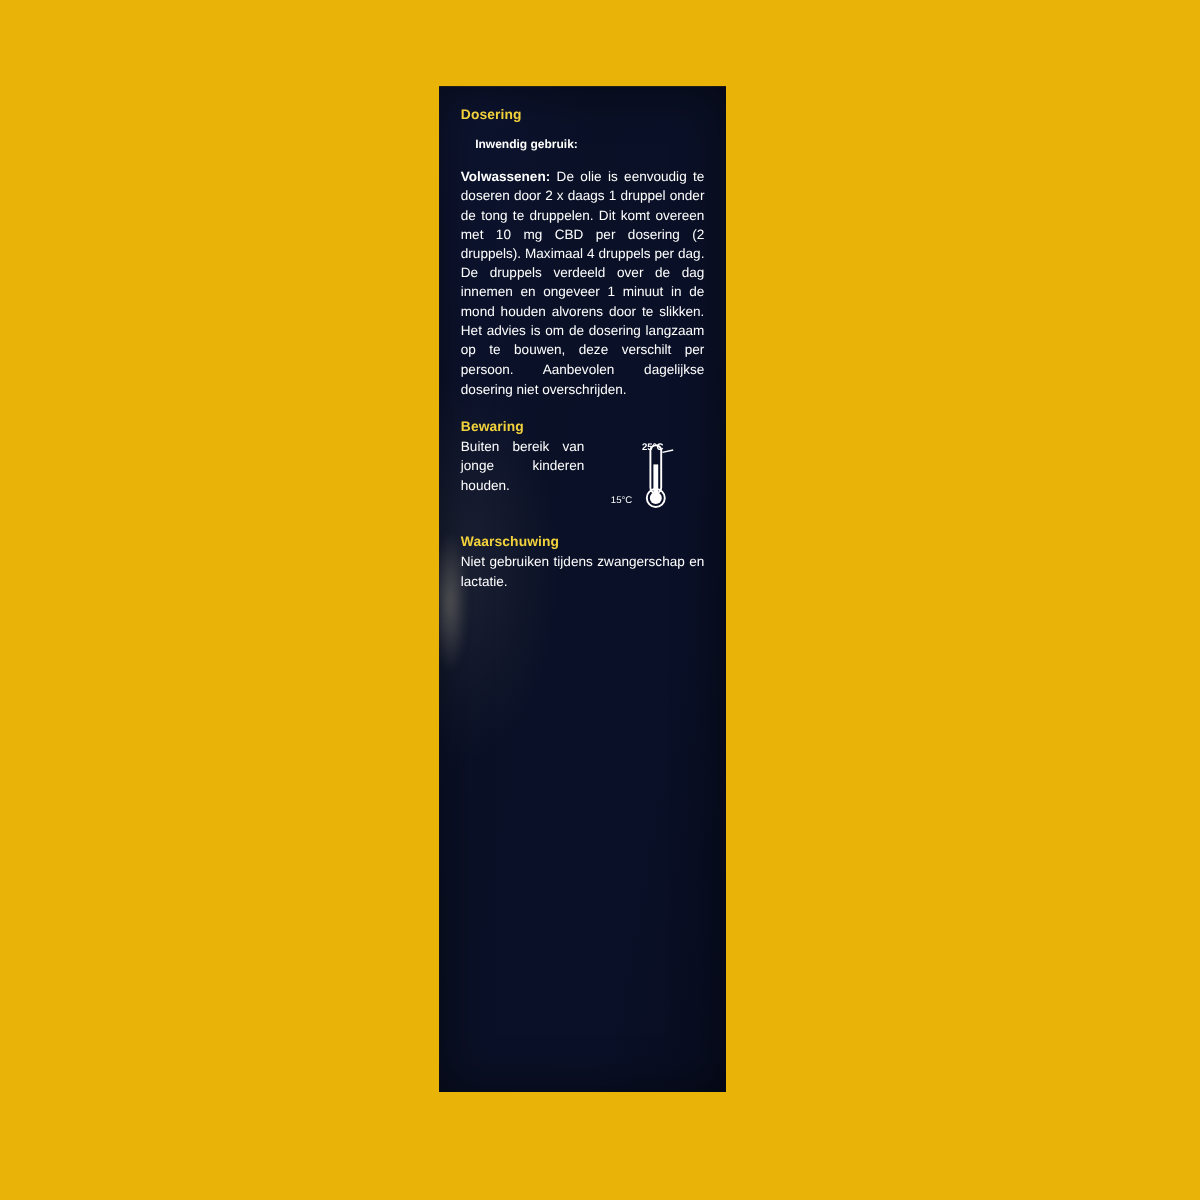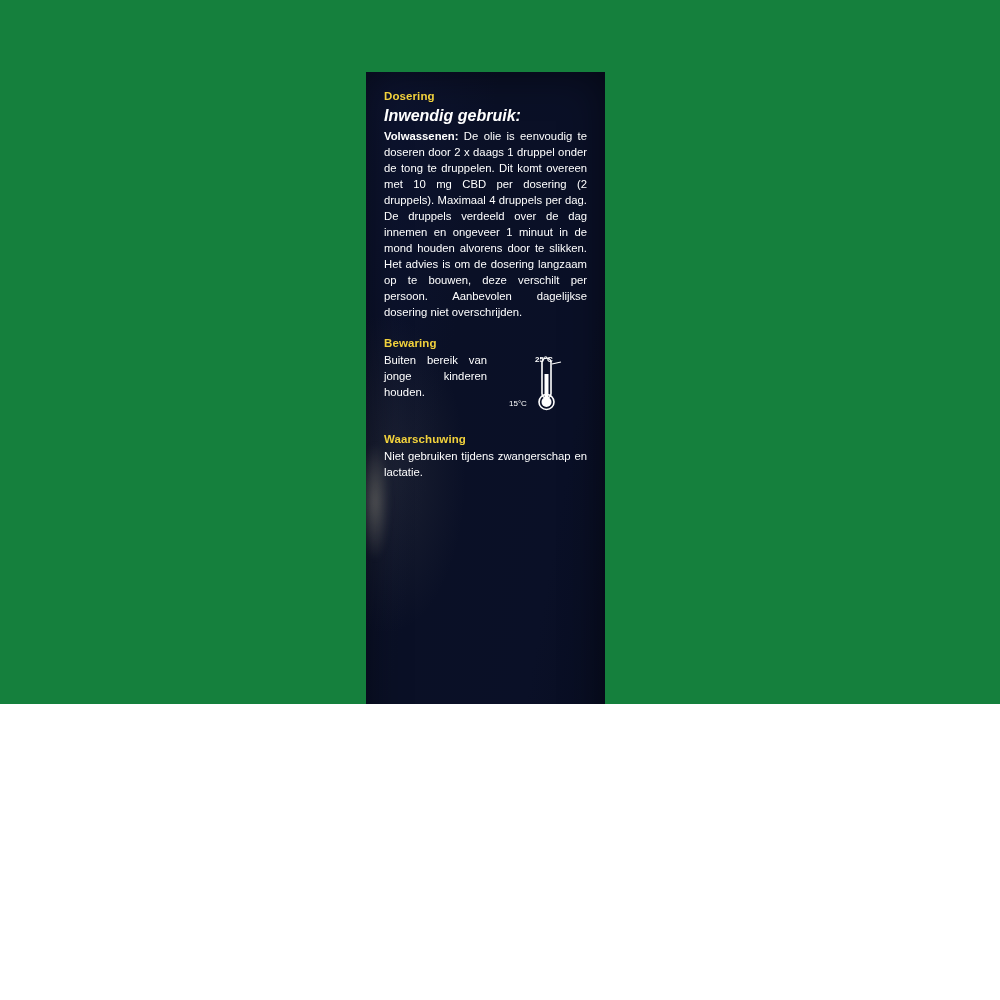--- a/index.html
+++ b/index.html
@@ -7,22 +7,22 @@
     padding: 0;
     width: 1000px;
     height: 1000px;
     background: #ffffff;
     font-family: "Liberation Sans", sans-serif;
   }
 
   #stage {
     position: relative;
     width: 1000px;
-    height: 704px;
-    background: #15803d;
+    height: 1000px;
+    background: #eab308;
     overflow: hidden;
   }
 
   
   .package {
     position: absolute;
     left: 366px;
     top: 72px;
     width: 239px;
     height: 838px;
@@ -72,25 +72,24 @@
 
   .lead {
     font-weight: bold;
     color: #ffffff;
   }
 
   .block { margin-bottom: 17px; }
 
   .subhead {
     color: #ffffff;
-    font-size: 16px;
+    font-size: 10px;
     font-weight: bold;
-    margin: 0;
+    margin: 12px;
     line-height: 1.42;
-    font-style: italic;
   }
 
   
   .storage-row {
     display: flex;
     align-items: flex-start;
     gap: 22px;
   }
   .storage-text {
     width: 112px;

